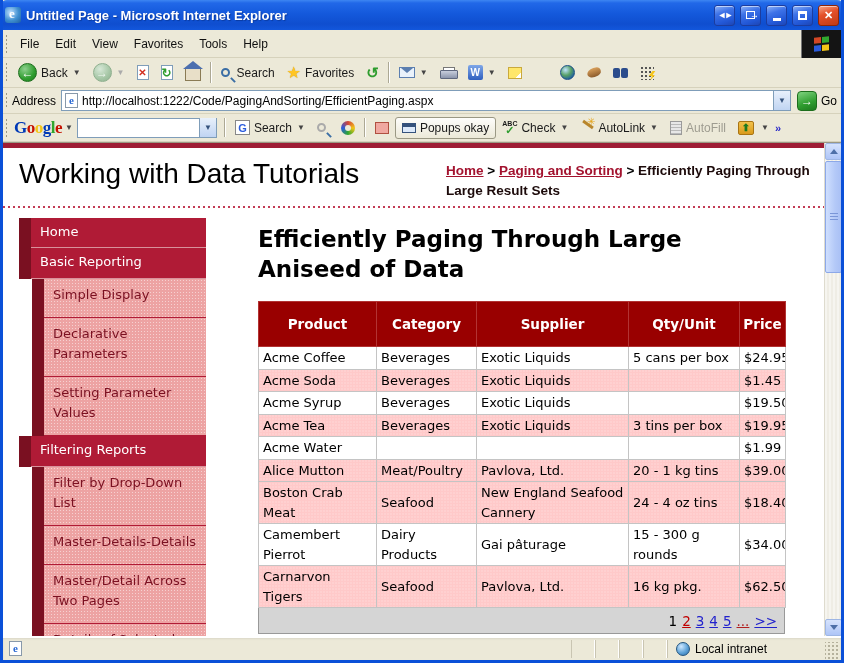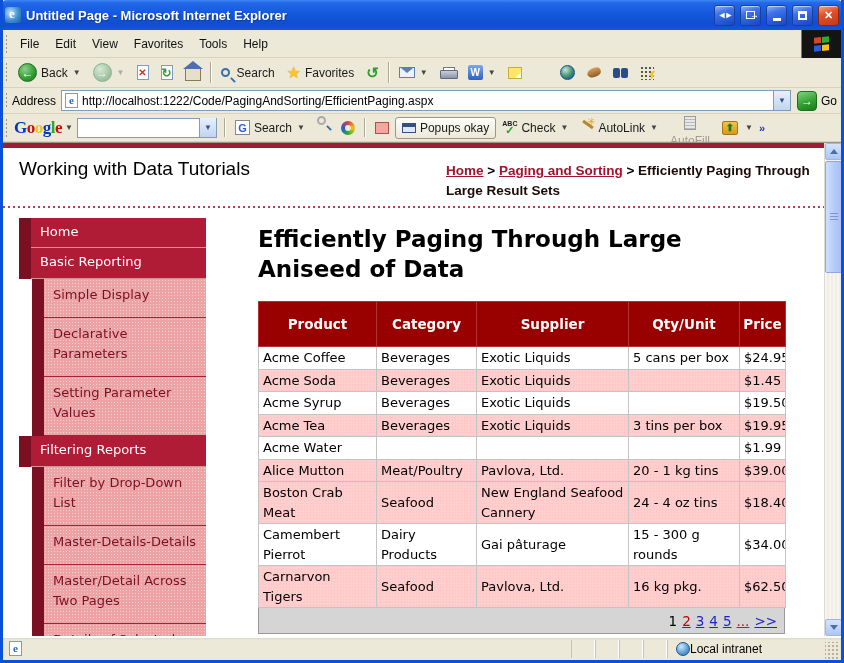--- a/index.html
+++ b/index.html
@@ -34,21 +34,21 @@
   .bar { display:flex; align-items:center; background:#ECE9D8; border-bottom:1px solid #D6D2BC;
          position:relative; flex:none; }
   .grip { width:3px; height:70%; margin:0 4px 0 2px; flex:none;
     background-image:radial-gradient(#9a9884 40%, transparent 45%); background-size:3px 4px; }
   .vsep { width:2px; height:70%; margin:0 3px; flex:none;
     background:linear-gradient(90deg,#aca894 50%,#ffffff 50%); }
   .tb-btn { display:flex; align-items:center; gap:4px; padding:0 6px; height:24px;
     font-size:12px; color:#1a1a1a; border-radius:3px; flex:none; }
   .dd { font-size:8px; color:#444; margin-left:1px; }
   .dd.dis { color:#aaa; }
-  .dim { color:#9e9c90;flex-direction:column; }
+  .dim { color:#9e9c90; }
 
   
   .menubar { height:28px; }
   .menu-item { font-size:12px; padding:3px 8px; color:#111; }
   .winflag { width:40px; height:28px; margin-left:auto; background:#141414; flex:none;
     display:flex; align-items:center; justify-content:center; border-left:1px solid #777; }
   .flagquad { width:16px; height:14px; display:grid; grid-template-columns:7px 7px; gap:1px;
     transform:skewY(-6deg); }
   .flagquad i { display:block; height:6px; }
 
@@ -145,21 +145,21 @@
 
   
   .viewport { flex:1; position:relative; background:#fff; overflow:hidden; border-top:1px solid #9a9884; }
   .pagearea { position:absolute; left:0; top:0; right:17px; bottom:0; overflow:hidden;
     font-family:"DejaVu Sans", sans-serif; }
   .redband { height:5px; background:#9E1C34; }
   .page-head { display:flex; justify-content:space-between; align-items:flex-start;
     padding:10px 10px 8px 16px; position:relative; }
   .page-head::after { content:""; position:absolute; left:0; right:0; bottom:0; height:2px;
     background-image:repeating-linear-gradient(90deg,#C23B55 0 2px,transparent 2px 5px); }
-  .site-title { font-family:"Liberation Sans",sans-serif; font-size:19px; font-weight:400; color:#000;
+  .site-title { font-family:"Liberation Sans",sans-serif; font-size:28px; font-weight:400; color:#000;
     letter-spacing:0; }
   .breadcrumb { width:368px; font-family:"Liberation Sans",sans-serif; font-size:13.5px; font-weight:bold;
     color:#1C0A0A; line-height:1.45; padding-top:3px; }
   .breadcrumb a { color:#A3132F; text-decoration:underline; cursor:pointer; }
   .crumb-sep { color:#000; }
 
   .page-body { display:flex; align-items:flex-start; }
 
   
   .sidebar { width:187px; margin:10px 0 0 16px; flex:none; }
@@ -212,21 +212,21 @@
     background:linear-gradient(90deg,#CFDFFE,#B4C9F8 60%,#A9C0F5); border:1px solid #8CA8E8; }
   .sb-thumb::after { content:""; position:absolute; left:4px; top:50%; margin-top:-4px; width:8px; height:8px;
     background-image:repeating-linear-gradient(#7A96D8 0 1px,transparent 1px 3px); }
 
   
   .statusbar { height:24px; background:#ECE9D8; border-top:1px solid #fff; flex:none;
     box-shadow:inset 0 1px 0 #fff, inset 0 2px 2px rgba(0,0,0,.08);
     display:flex; align-items:center; padding:0 2px; font-size:12px; }
   .status-main { flex:1; display:flex; align-items:center; gap:5px; padding-left:4px; }
   .status-sep { width:24px; height:18px; border-left:1px solid #C9C5B2; border-right:1px solid #fff; }
-  .status-zone { width:158px; height:18px; display:flex; align-items:center; 
+  .status-zone { width:158px; height:18px; display:flex; align-items:center; gap:5px;
     border-left:1px solid #C9C5B2; padding-left:8px; }
   .globe-sm { width:14px; height:14px; border-radius:50%; flex:none;
     background:radial-gradient(circle at 35% 30%,#CFE8FF,#5FA3D8 55%,#2A6CA8); border:1px solid #24557E; }
   .resize-grip { width:14px; height:18px; align-self:flex-end;
     background-image:radial-gradient(#b5b19c 35%, transparent 40%); background-size:4px 4px;
     background-position:bottom right; }
 </style>
 </head>
 <body>
 

